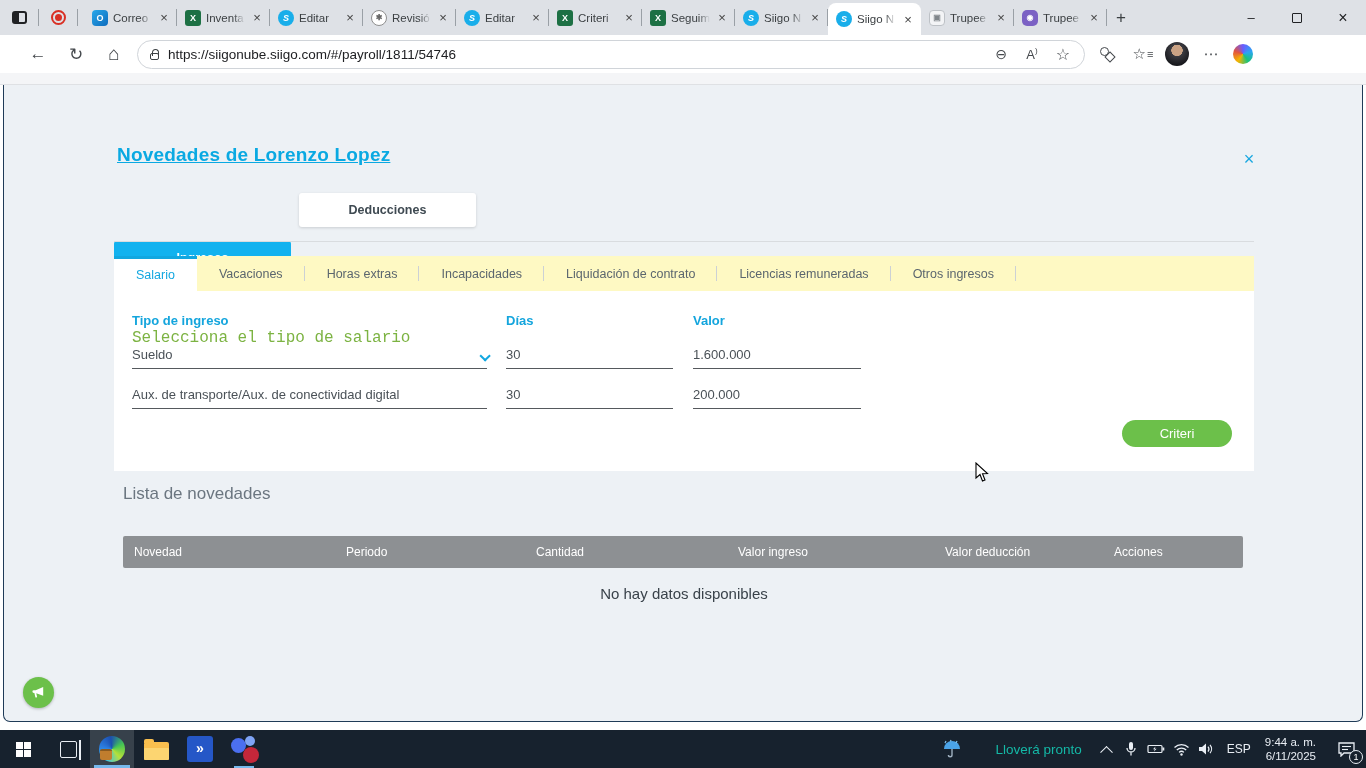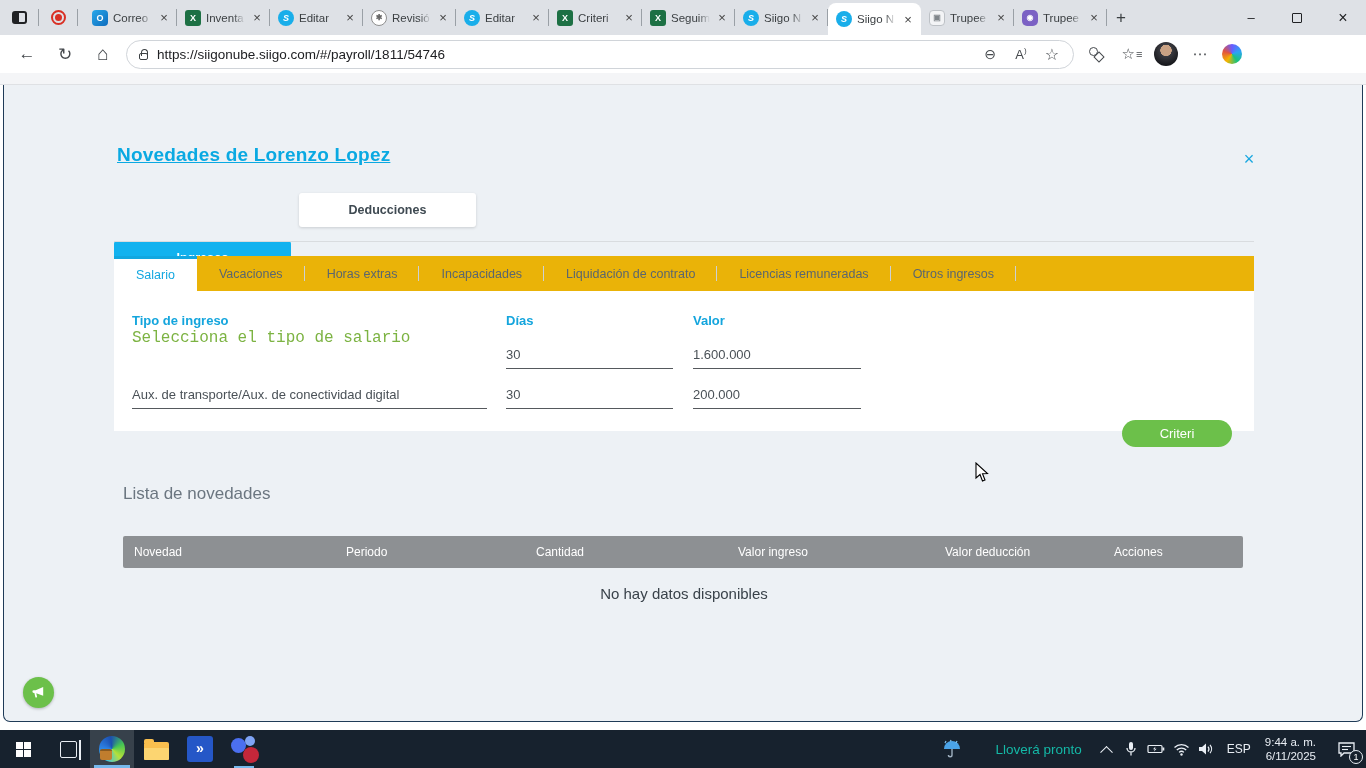--- a/index.html
+++ b/index.html
@@ -35,21 +35,21 @@
   .newtab { width:28px; height:28px; display:flex; align-items:center; justify-content:center; font-size:17px; color:#3c4043; }
   .newtab::before { content:"+"; }
   .winctl { margin-left:auto; display:flex; height:35px; }
   .wbtn { width:46px; height:35px; display:flex; align-items:center; justify-content:center; color:#202124; font-size:13px; }
   .wmin::before { content:"\2013"; }
   .wmax { }
   .wmax .sq { width:10px; height:10px; border:1.2px solid #202124; border-radius:1px; }
   .wclose::before { content:"\00D7"; font-size:16px; }
 
   
-  .toolbar { position:absolute; left:0; top:35px; width:1284px; height:38px; background:#fff; display:flex; align-items:center; padding:0 12px; gap:8px; }
+  .toolbar { position:absolute; left:11px; top:35px; width:1284px; height:38px; background:#fff; display:flex; align-items:center; padding:0 12px; gap:8px; }
   .navic { width:30px; height:30px; display:flex; align-items:center; justify-content:center; color:#45494d; font-size:17px; flex:none; }
   .navic.back::before { content:"\2190"; }
   .navic.reload::before { content:"\21BB"; }
   .navic.home::before { content:"\2302"; font-size:19px; }
   .urlpill { flex:1; max-width:948px; height:29px; border:1px solid #d0d4d9; border-radius:15px; display:flex; align-items:center; padding:0 10px 0 12px; gap:9px; background:#fff; }
   .lock { width:9px; height:7px; border:1.4px solid #3c4043; border-radius:2px; position:relative; margin-top:4px; flex:none; }
   .lock::before { content:""; position:absolute; left:1px; top:-5px; width:5px; height:6px; border:1.4px solid #3c4043; border-bottom:none; border-radius:4px 4px 0 0; }
   .urltext { flex:1; border:none; outline:none; font-size:13.5px; color:#202124; font-family:"Liberation Sans", sans-serif; background:transparent; }
   .pillic { flex:none; color:#45494d; font-size:14px; width:22px; text-align:center; }
   .pillic.zoomout::before { content:"\2296"; }
@@ -70,25 +70,25 @@
 
   
   .page { position:absolute; left:3px; top:85px; width:1360px; height:637px; background:#edf1f5; border:1px solid #1f3b57; border-top:none; border-radius:0 0 7px 7px; overflow:hidden; }
   .ptitle { position:absolute; left:113px; top:59px; font-size:19px; font-weight:700; color:#0aa9e2; letter-spacing:.2px;text-decoration:underline; }
   .pclose { position:absolute; left:1234px; top:63px; width:22px; height:22px; color:#18a7e0; font-size:18px; display:flex; align-items:center; justify-content:center; }
   .pclose::before { content:"\00D7"; }
   .togglebtn { position:absolute; top:108px; height:34px; width:177px; display:flex; align-items:center; justify-content:center; font-size:12.5px; font-weight:700; border-radius:3px; }
   .tg-ing { left:110px; background:#12b2ef; color:#fff;margin-top:48px; }
   .tg-ded { left:295px; background:#fff; color:#3f4a52; box-shadow:0 1px 3px rgba(0,0,0,.15); }
   .hdivider { position:absolute; left:110px; top:156px; width:1140px; height:1px; background:#d9dcdf; }
-  .subbar { position:absolute; left:110px; top:171px; width:1140px; height:35px; background:#eab308; display:flex; }
+  .subbar { position:absolute; left:110px; top:171px; width:1140px; height:35px; background:#fef9c3; display:flex; }
   .subtab { height:35px; display:flex; align-items:center; justify-content:center; padding:0 22px; font-size:12.5px; color:#5b666e; position:relative; flex:none; }
   .subtab:not(.active)::after { content:""; position:absolute; right:0; top:10px; height:15px; width:1px; background:#ccd1d5; }
   .subtab.active { background:#fff; color:#12a7e0; border-top:3px solid #12a7e0; font-weight:400; }
-  .formcard { position:absolute; left:110px; top:206px; width:1140px; height:140px; background:#fff; }
+  .formcard { position:absolute; left:110px; top:206px; width:1140px; height:180px; background:#fff; }
   .colhdr { position:absolute; top:22px; font-size:13px; font-weight:700; color:#14a5dd; }
   .helper { position:absolute; left:18px; top:38px; font-size:16px; color:#7cb342;font-family:Liberation Mono, monospace; }
   .field { position:absolute; border-bottom:1px solid #55595d; font-size:13px; color:#4a5157; display:flex; align-items:flex-end; padding-bottom:6px; height:27px; }
   .chev { margin-left:auto; width:8px; height:8px; border-right:2px solid #12a7e0; border-bottom:2px solid #12a7e0; transform:rotate(45deg) translateY(-3px); flex:none; }
   .addbtn { position:absolute; left:1008px; top:129px; width:110px; height:27px; background:#6cc04a; color:#fff; font-size:13px; border:none; border-radius:14px; display:flex; align-items:center; justify-content:center; font-family:"Liberation Sans", sans-serif; }
   .listhdg { position:absolute; left:119px; top:399px; font-size:17px; color:#6b7680; }
   .thead { position:absolute; left:119px; top:451px; width:1120px; height:32px; background:#8d9093; border-radius:2px; }
   .thcell { position:absolute; top:0; height:32px; display:flex; align-items:center; font-size:12px; color:#fff; }
   .emptymsg { position:absolute; left:110px; top:500px; width:1140px; text-align:center; font-size:15px; color:#39424a; }
   .fab { position:absolute; left:19px; top:592px; width:31px; height:31px; border-radius:50%; background:#6cc04a; display:flex; align-items:center; justify-content:center; box-shadow:0 1px 3px rgba(0,0,0,.25); }
@@ -250,20 +250,24 @@
     <div class="subtab">Otros ingresos</div>
   </div>
 
   <div class="formcard">
     <div class="colhdr" style="left:18px;">Tipo de ingreso</div>
     <div class="colhdr" style="left:392px;">Días</div>
     <div class="colhdr" style="left:579px;">Valor</div>
 
     <div class="helper">Selecciona el tipo de salario</div>
 
+    <div class="field" style="left:18px; top:51px; width:355px;">
+      <span>Sueldo</span>
+      <span class="chev"></span>
+    </div>
     <div class="field" style="left:392px; top:51px; width:167px;">
       <span>30</span>
     </div>
     <div class="field" style="left:579px; top:51px; width:168px;">
       <span>1.600.000</span>
     </div>
 
     <div class="field" style="left:18px; top:91px; width:355px;">
       <span>Aux. de transporte/Aux. de conectividad digital</span>
     </div>

